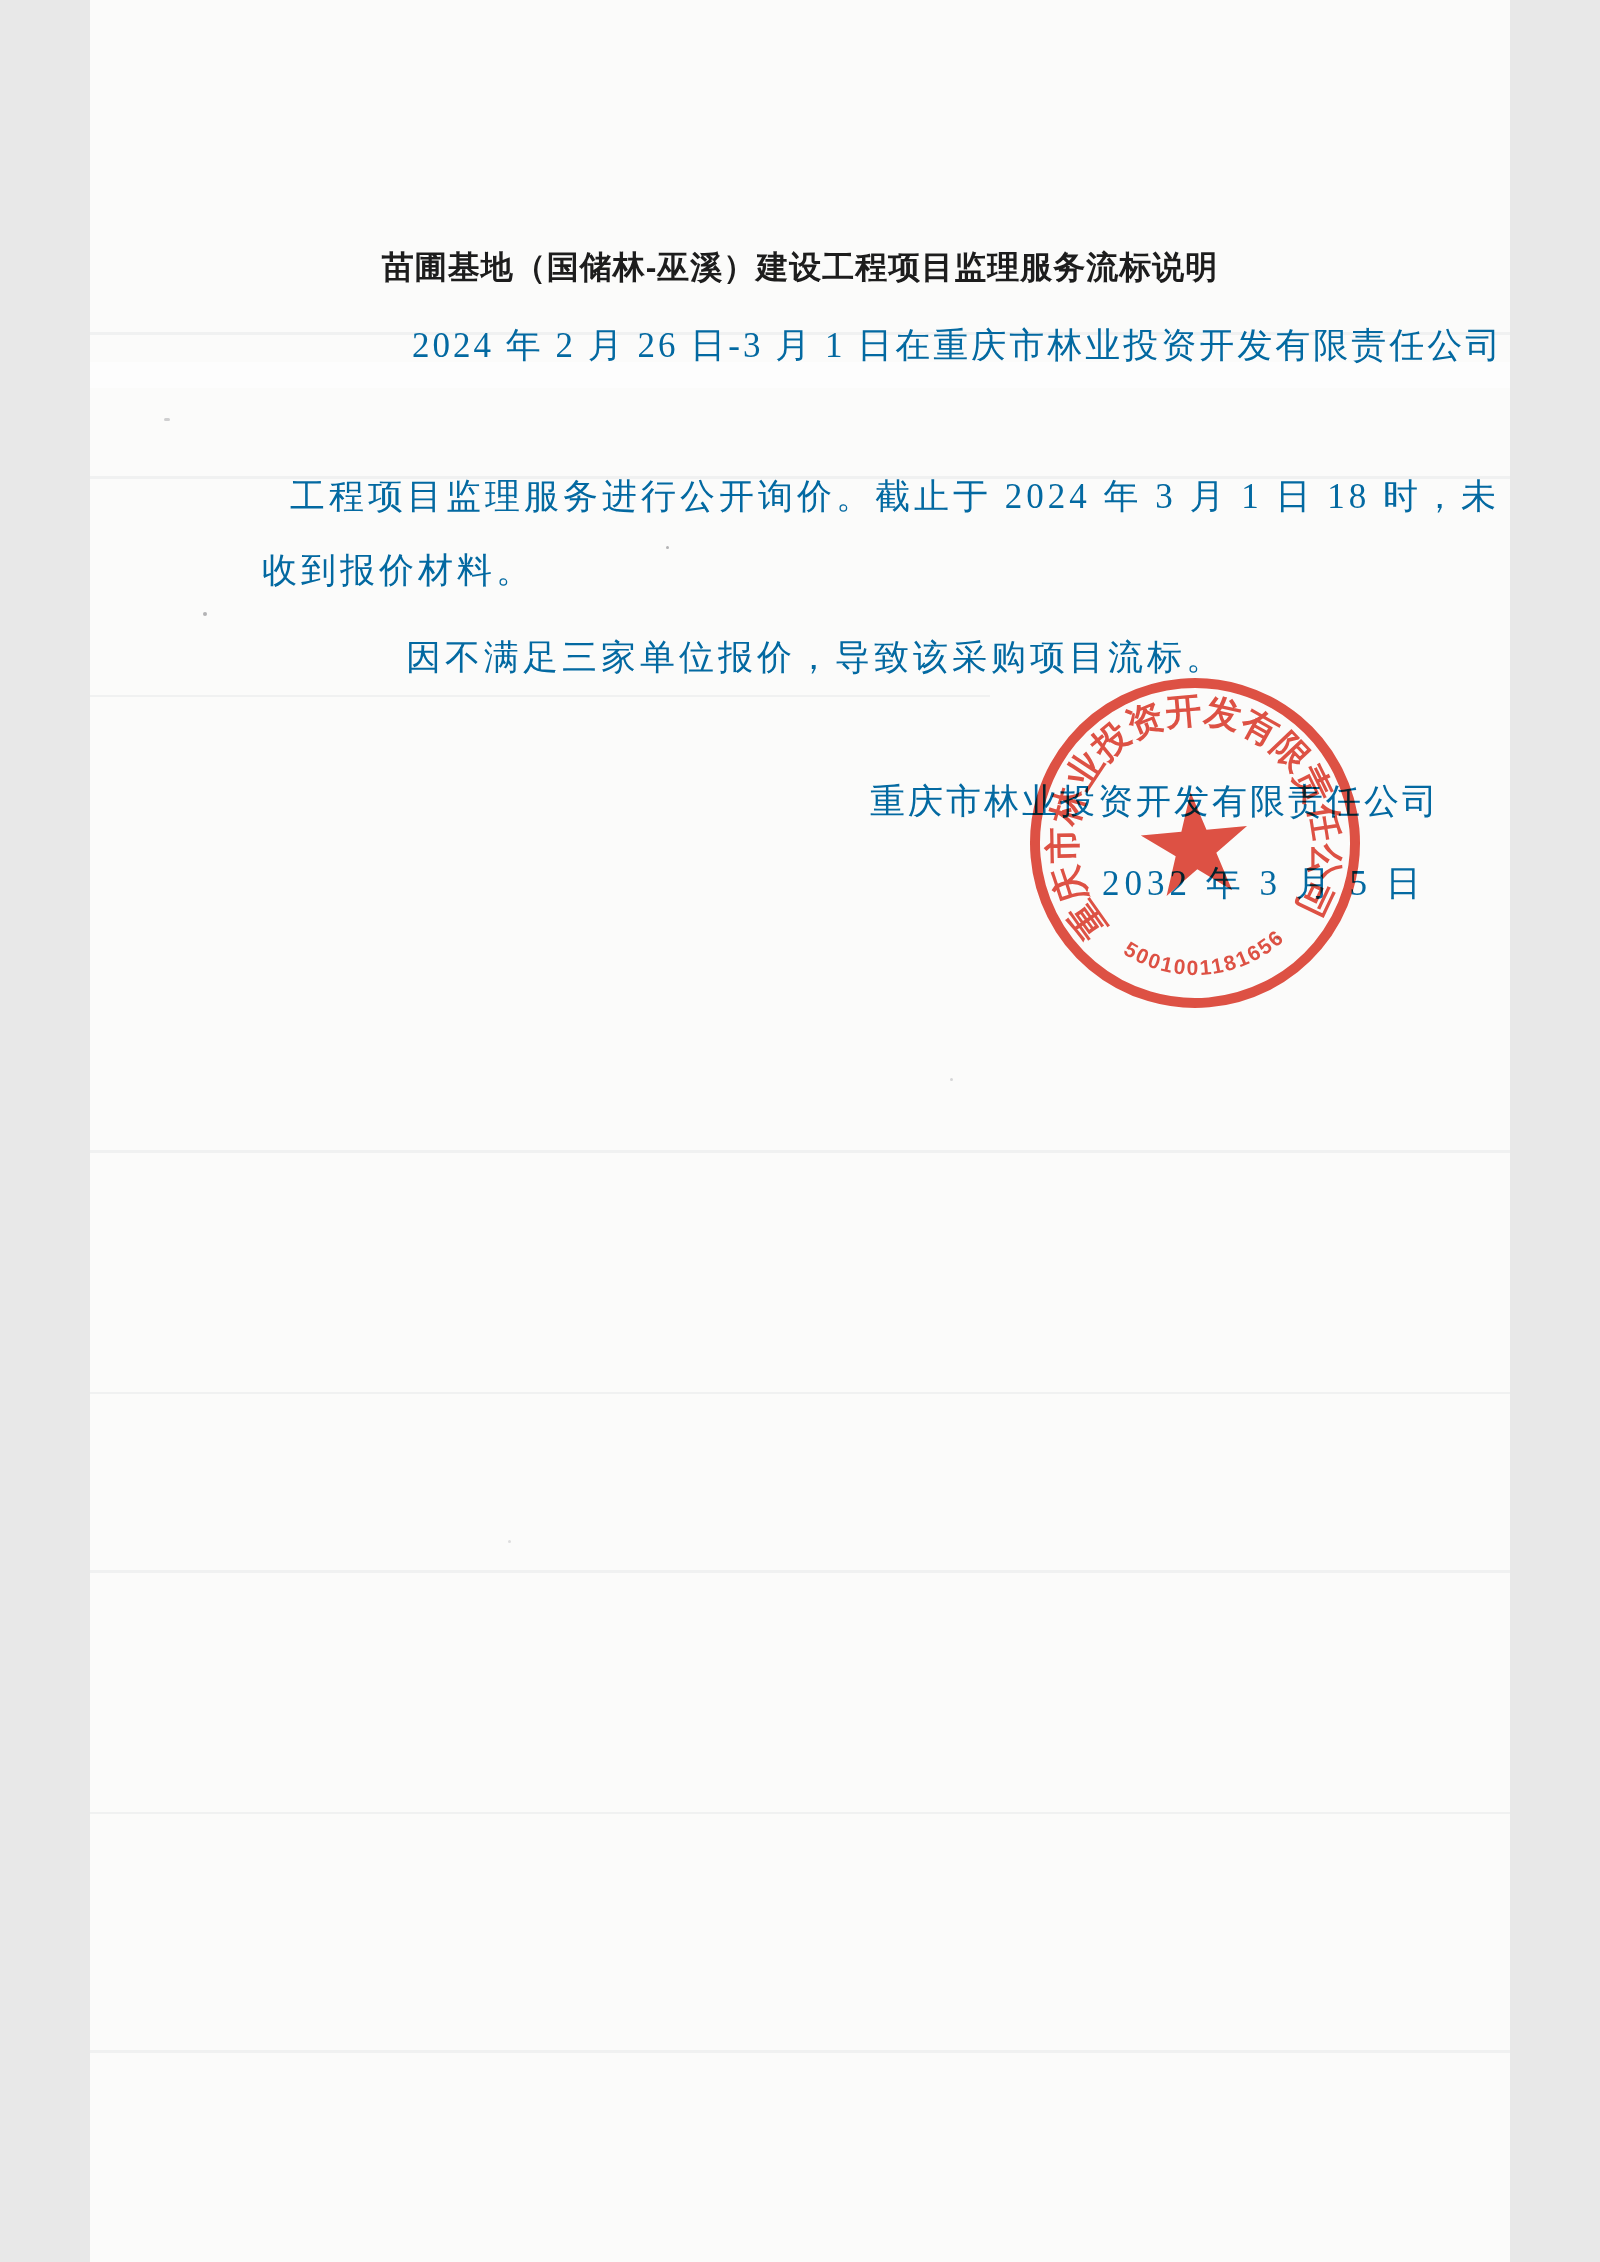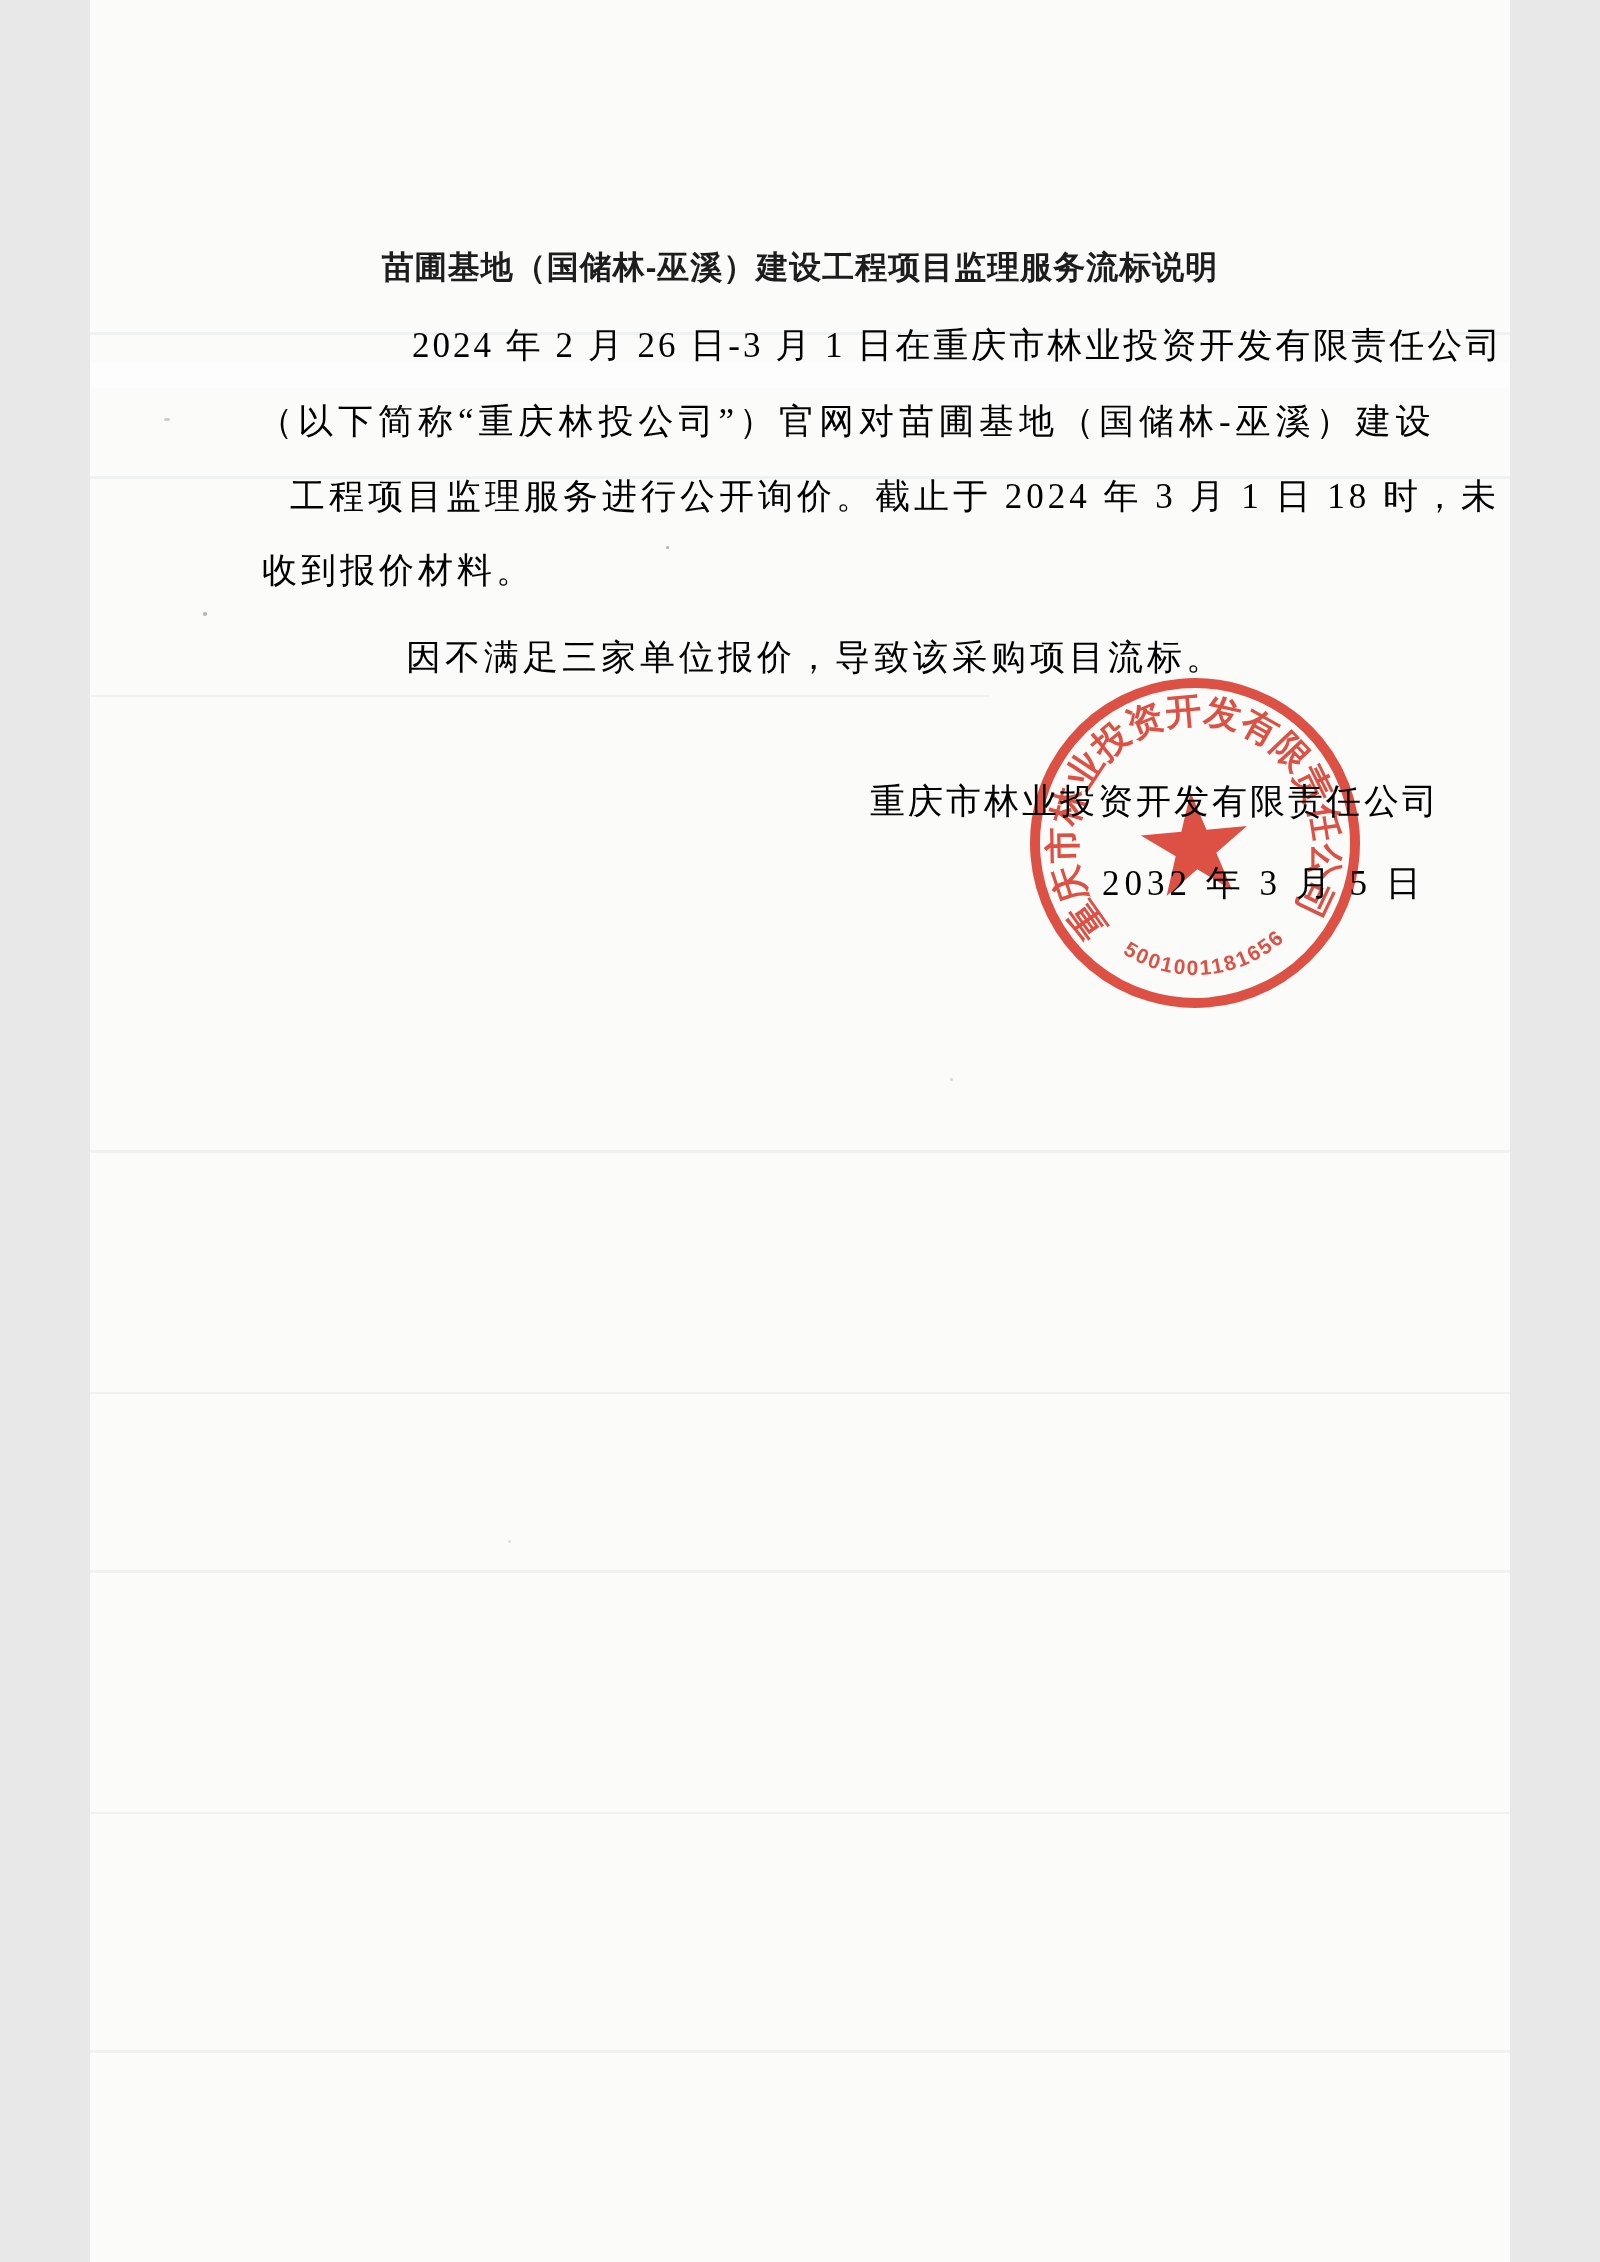--- a/index.html
+++ b/index.html
@@ -20,21 +20,21 @@
     font-weight:bold;
     font-size:32px;
     letter-spacing:1px;
     color:#1d1d1d;
     white-space:nowrap;
   }
   .line{
     position:absolute;
     white-space:nowrap;
     font-size:35px;
-    color:#000000;
+    color:#0369a1;
     text-align:right;
   }
   .l1{top:322px;left:322px;letter-spacing:3px;}
   .l2{top:398px;left:168px;letter-spacing:5px;}
   .l3{top:473px;left:168px;letter-spacing:4px;margin-left:32px;}
   .l4{top:547px;left:172px;letter-spacing:4px;font-family:Liberation Serif, serif;}
   .l5{top:621px;left:316px;letter-spacing:4px;margin-top:13px;}
   .sig{top:778px;left:780px;letter-spacing:3px;}
   .date{top:860px;left:1012px;letter-spacing:5px;}
   .seal{
@@ -79,21 +79,20 @@
   <div class="speck" style="left:113px;top:612px;"></div>
   <div class="speck" style="left:576px;top:546px;width:3px;height:3px;"></div>
   <div class="speck" style="left:74px;top:418px;width:6px;height:3px;border-radius:2px;opacity:.6;"></div>
   <div class="speck" style="left:1186px;top:937px;width:3px;height:3px;"></div>
   <div class="speck" style="left:860px;top:1078px;width:3px;height:3px;opacity:.5;"></div>
   <div class="speck" style="left:418px;top:1540px;width:3px;height:3px;opacity:.4;"></div>
 
   <div class="doc-title">苗圃基地（国储林-巫溪）建设工程项目监理服务流标说明</div>
 
   <div class="line l1">2024 年 2 月 26 日-3 月 1 日在重庆市林业投资开发有限责任公司</div>
-  <div class="line l2">（以下简称“重庆林投公司”）官网对苗圃基地（国储林-巫溪）建设</div>
   <div class="line l3">工程项目监理服务进行公开询价。截止于 2024 年 3 月 1 日 18 时，未</div>
   <div class="line l4">收到报价材料。</div>
   <div class="line l5">因不满足三家单位报价，导致该采购项目流标。</div>
 
   <div class="line sig">重庆市林业投资开发有限责任公司</div>
   <div class="line date">2032 年 3 月 5 日</div>
 
   <svg class="seal" viewBox="0 0 360 360">
     <defs>
       <path id="arcTop" d="M 88.1 257.1 A 120 120 0 1 1 271.9 257.1" fill="none"></path>

